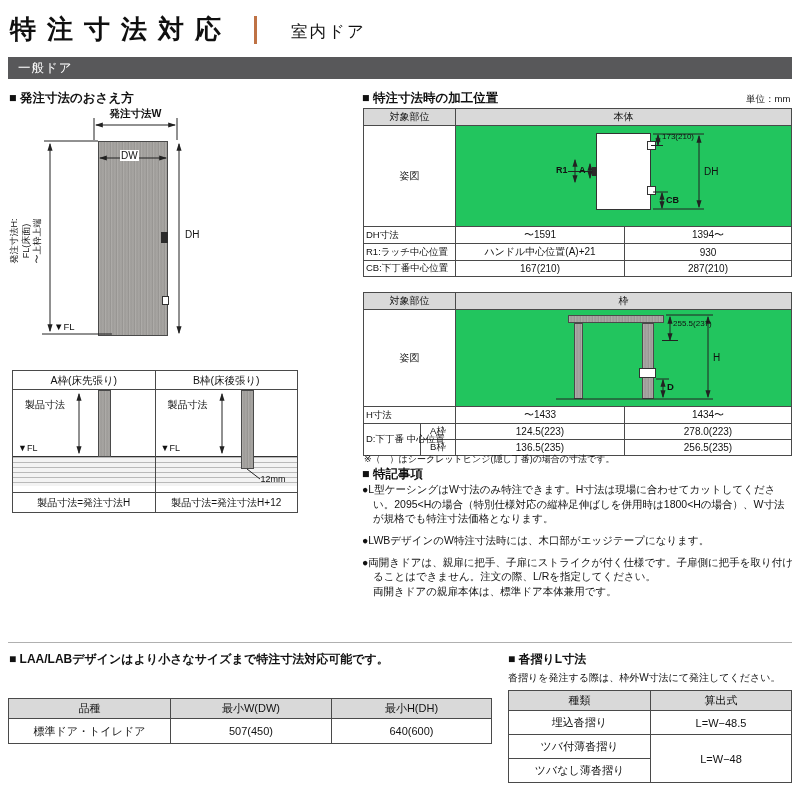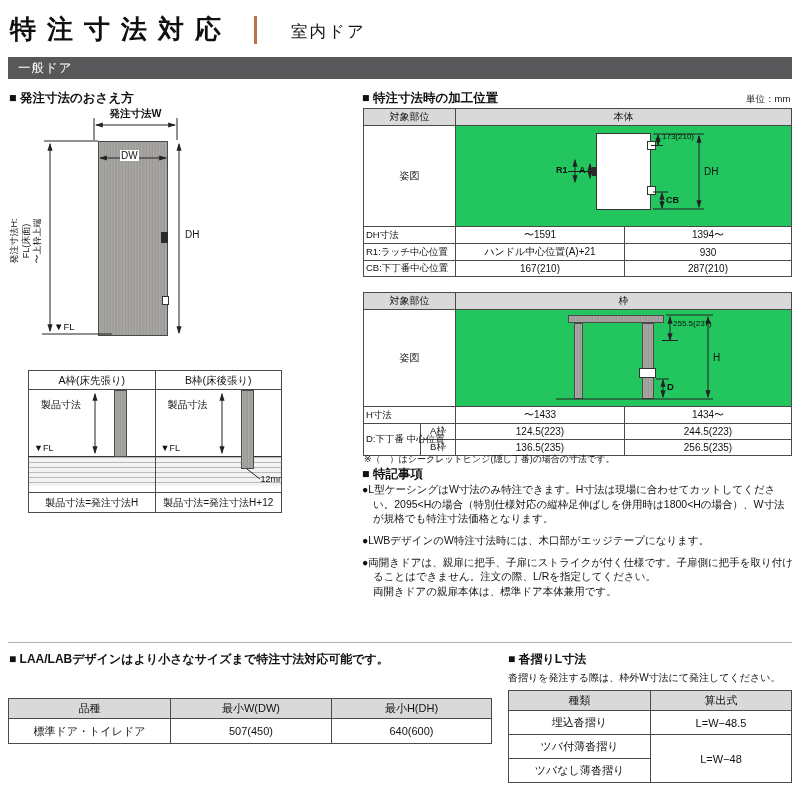--- a/index.html
+++ b/index.html
@@ -69,21 +69,21 @@
   </svg>
   <span class="lbl b" style="left:80px;top:1px;width:95px;text-align:center;font-size:10.5px">発注寸法W</span>
   <span class="lbl chip" style="left:112px;top:44px">DW</span>
   <span class="lbl chip" style="left:176px;top:123px">DH</span>
   <div class="rot" style="left:-34px;top:114px;width:112px;height:42px">発注寸法H:
 FL(床面)
 〜上枠上端</div>
   <span class="lbl" style="left:46px;top:215px;font-size:9.5px">▼FL</span>
 </div>
 
-<div class="abs fc" style="left:28px;top:370px;width:254px">
+<div class="abs fc" style="left:12px;top:370px;width:286px">
   <div class="fc-row fc-head">
     <div class="fc-cell">A枠(床先張り)</div>
     <div class="fc-cell">B枠(床後張り)</div>
   </div>
   <div class="fc-row fc-diag">
     <div class="fc-cell">
       <div class="hatch"></div>
       <div class="abs wood" style="left:85px;top:0;width:13px;height:67px"></div>
       <svg class="ov" width="141" height="102">
         <defs>
@@ -227,21 +227,21 @@
   <tr>
     <td class="small" colspan="2">H寸法</td>
     <td class="ctr">〜1433</td>
     <td class="ctr">1434〜</td>
   </tr>
   <tr>
     <td class="small prelines" rowspan="2">D:下丁番
 中心位置</td>
     <td class="ctr small">A枠</td>
     <td class="ctr">124.5(223)</td>
-    <td class="ctr">244.5(223)</td>
+    <td class="ctr">278.0(223)</td>
   </tr>
   <tr>
     <td class="ctr small">B枠</td>
     <td class="ctr">136.5(235)</td>
     <td class="ctr">256.5(235)</td>
   </tr>
 </tbody>
   </table>
 <div class="note" style="left:364px;top:453px">※（　）はシークレットヒンジ(隠し丁番)の場合の寸法です。</div>
 

